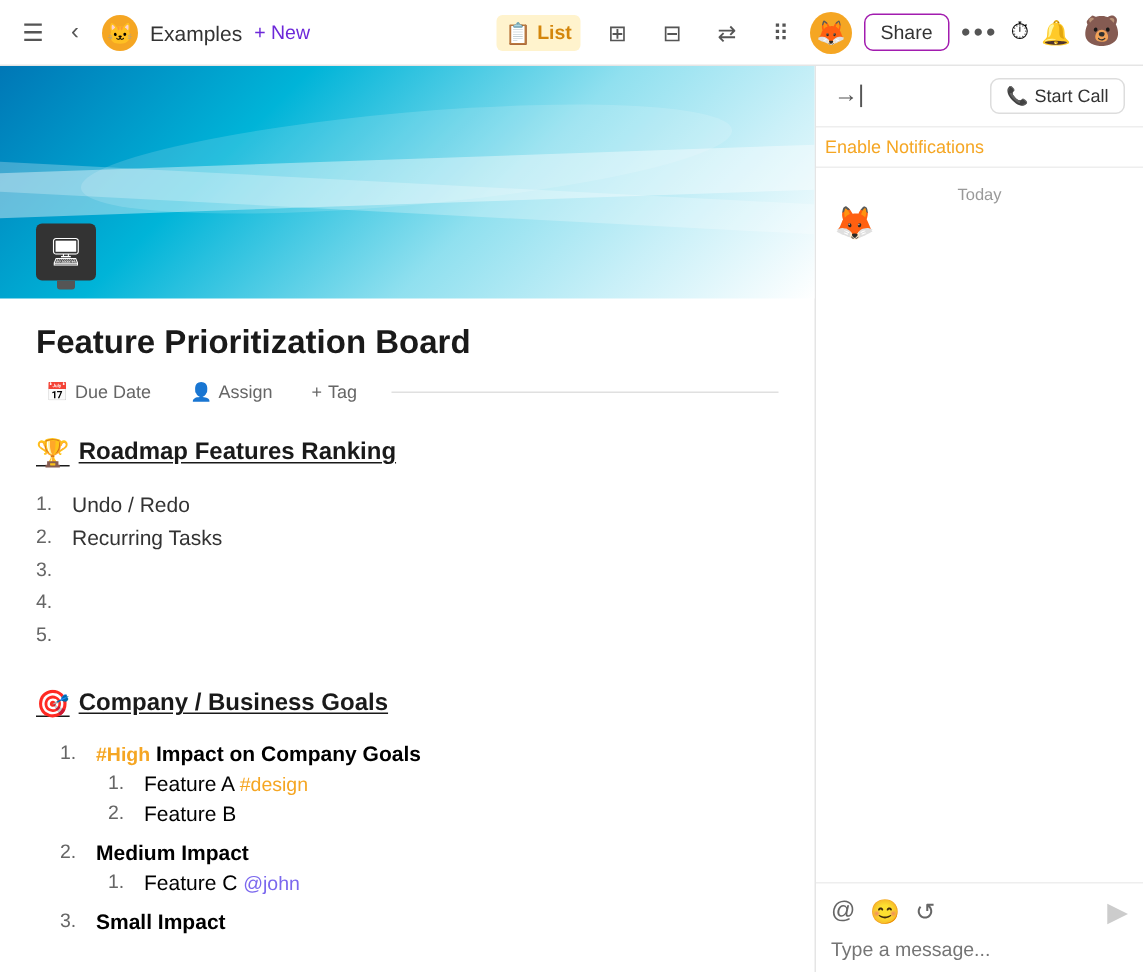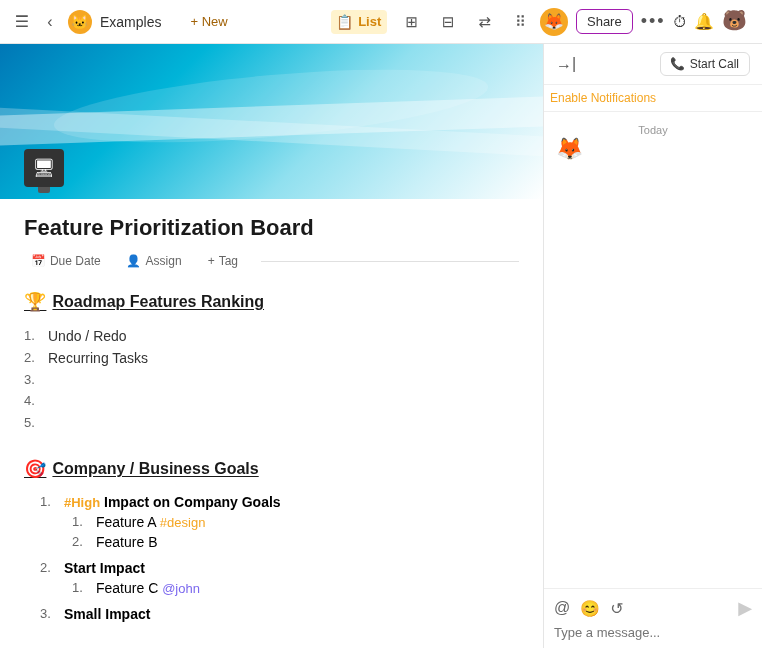--- a/index.html
+++ b/index.html
@@ -7,21 +7,21 @@
 
     
     .top-nav {
       display: flex; align-items: center; height: 44px;
       padding: 0 12px; border-bottom: 1px solid #e5e5e5;
       flex-shrink: 0; background: #fff; gap: 8px;
     }
     .nav-icon { width: 20px; height: 20px; cursor: pointer; display: flex; align-items: center; justify-content: center; color: #555; font-size: 16px; }
     .nav-breadcrumb { display: flex; align-items: center; gap: 4px; color: #333; font-size: 14px; font-weight: 500; }
     .nav-avatar { width: 24px; height: 24px; border-radius: 50%; background: #f5a623; display: flex; align-items: center; justify-content: center; font-size: 12px; }
-    .nav-new { display: flex; align-items: center; gap: 4px; color: #a16207; font-size: 13px; cursor: pointer; margin-left: 21px; }
+    .nav-new { display: flex; align-items: center; gap: 4px; color: #6d28d9; font-size: 13px; cursor: pointer; margin-left: 0; }
     .nav-spacer { flex: 1; }
     .nav-views { display: flex; align-items: center; gap: 12px; }
     .nav-view-item { display: flex; align-items: center; gap: 4px; font-size: 13px; color: #555; cursor: pointer; padding: 4px 6px; border-radius: 4px; }
     .nav-view-item.active { background: #fff3cd; color: #d4860b; font-weight: 600; }
     .nav-view-icon { font-size: 14px; }
     .nav-right { display: flex; align-items: center; gap: 8px; }
     .share-btn { background: #fff; border: 1px solid #a21caf; border-radius: 6px; padding: 4px 10px; font-size: 13px; cursor: pointer; color: #333; }
     .nav-dot-menu { font-size: 18px; color: #555; cursor: pointer; letter-spacing: 2px; }
 
     
@@ -218,21 +218,21 @@
             <div class="nested-item">
               <span class="list-num">2.</span>
               <span>Feature B</span>
             </div>
           </div>
         </div>
 
         <div class="nested-section">
           <div class="nested-item">
             <span class="list-num">2.</span>
-            <span class="item-bold">Start Impact</span>
+            <span class="item-bold">Medium Impact</span>
           </div>
           <div class="nested-sub">
             <div class="nested-item">
               <span class="list-num">1.</span>
               <span>
                 <span>Feature C</span>
                 <span class="tag-john"> @john</span>
               </span>
             </div>
           </div>

